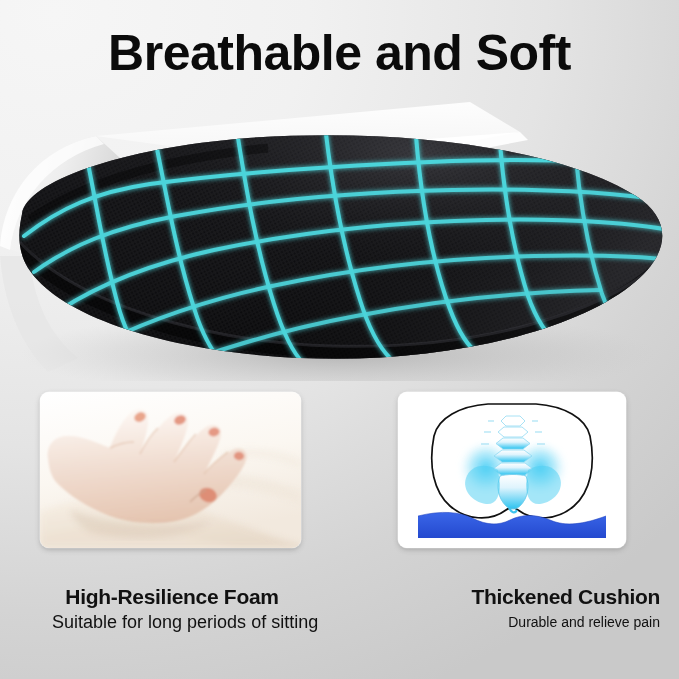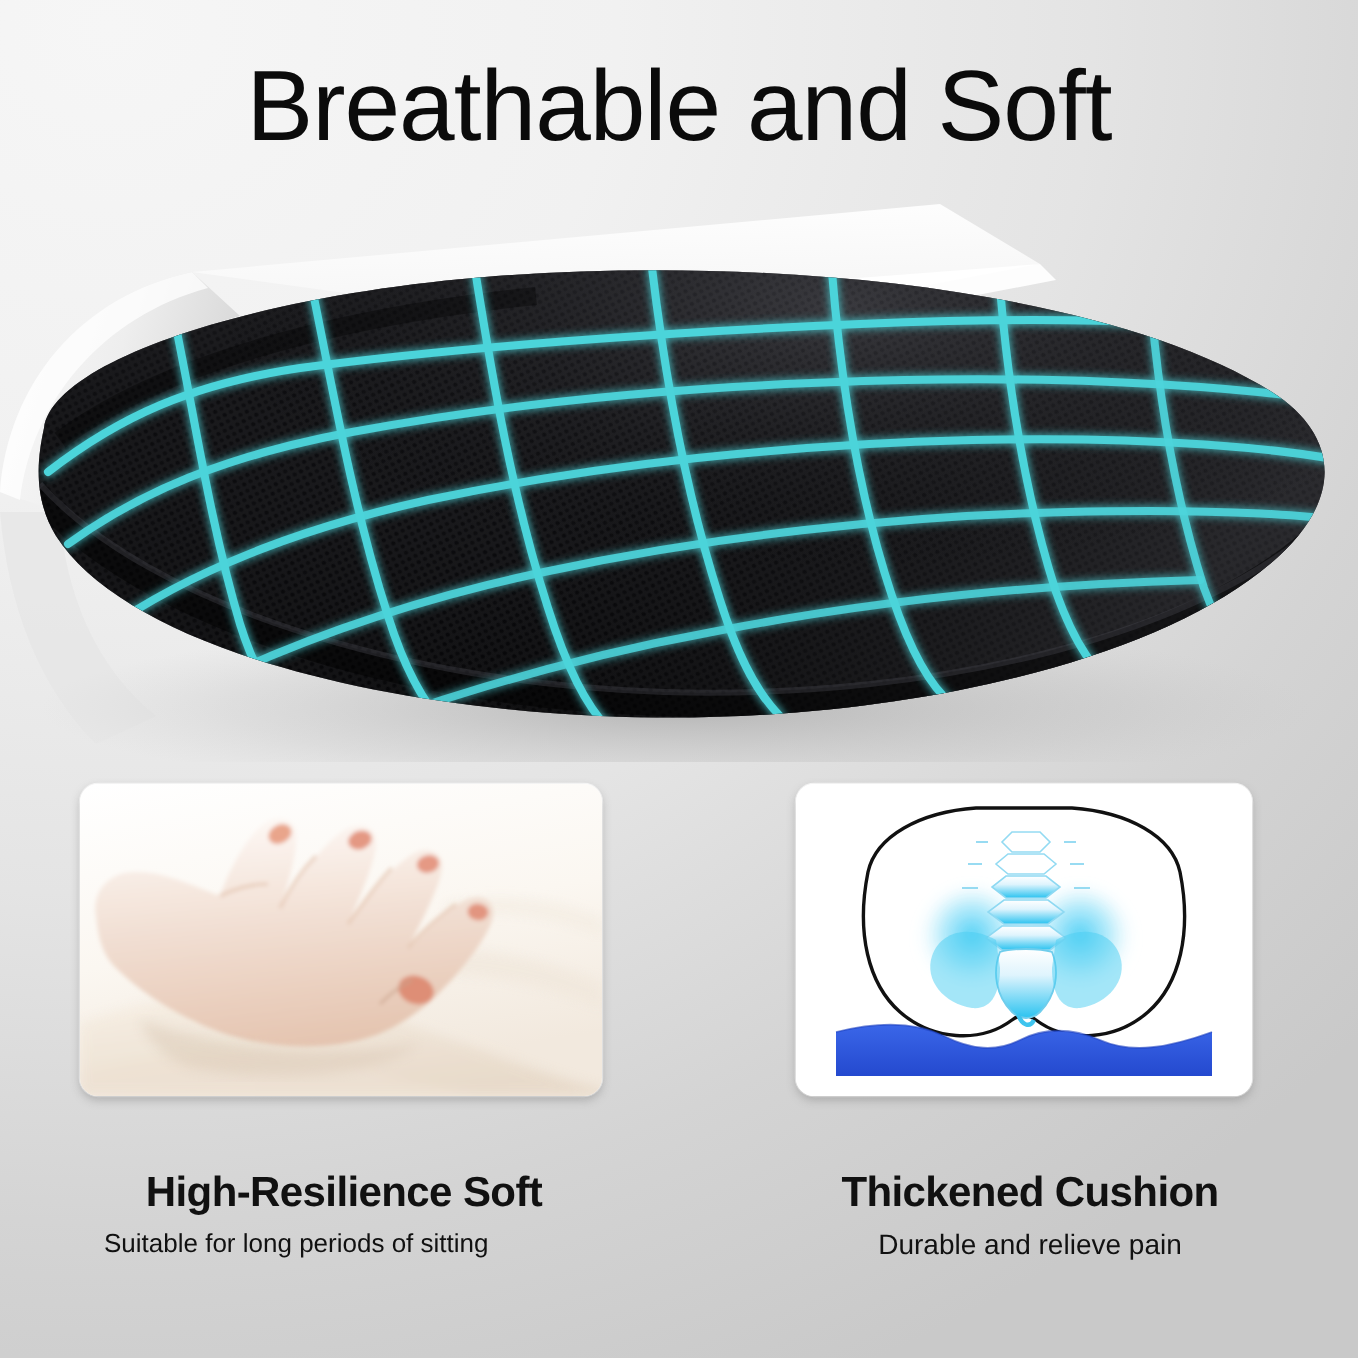--- a/index.html
+++ b/index.html
@@ -11,21 +11,21 @@
   #stage{
     position:relative;width:679px;height:679px;overflow:hidden;
     background:
       radial-gradient(125% 110% at 8% 2%, #f6f6f6 0%, #f1f1f1 30%, #e4e4e4 58%, #d4d4d4 80%, #c9c9c9 100%);
   }
 
   
   #title{
     position:absolute;left:0;top:24px;width:679px;
     text-align:center;
-    font-size:50px;line-height:58px;font-weight:normal;
+    font-size:50px;line-height:58px;font-weight:bold;
     letter-spacing:-0.5px;
     color:#0b0b0b;
     white-space:nowrap;
   }
 
   
   #hero{position:absolute;left:0;top:96px;width:679px;height:285px;}
   #hero svg{display:block;}
 
   
@@ -38,22 +38,22 @@
   }
   #card-foam{left:40px;width:261px;}
   #card-cushion{left:398px;width:228px;}
   .card svg{display:block;width:100%;height:100%;}
 
   
   .cap{position:absolute;color:#111;}
   .cap .h{font-weight:bold;}
   #cap-foam{left:22px;top:583px;width:300px;text-align:center;}
   #cap-foam .h{font-size:21px;line-height:27px;letter-spacing:-0.3px;}
-  #cap-foam .s{font-size:13px;line-height:24px;text-align:left;padding-left:30px;}
-  #cap-cushion{left:370px;top:583px;width:290px;text-align:center;}
+  #cap-foam .s{font-size:18px;line-height:24px;text-align:left;padding-left:30px;}
+  #cap-cushion{left:370px;top:583px;width:290px;text-align:right;}
   #cap-cushion .h{font-size:21px;line-height:27px;letter-spacing:-0.3px;}
   #cap-cushion .s{font-size:14px;line-height:24px;}
 </style>
 </head>
 <body>
 
 <div id="stage">
 
   <div id="title">Breathable and Soft</div>
 
@@ -295,21 +295,21 @@
         <path d="M20,124 C44,118 62,120 74,126 C88,133 100,134 112,128
                  C124,122 138,122 152,128 C168,135 186,132 208,124
                  L208,146 L20,146 Z" fill="url(#barG)"></path>
         <path d="M20,124 C44,118 62,120 74,126 C88,133 100,134 112,128
                  C124,122 138,122 152,128 C168,135 186,132 208,124" fill="none" stroke="#1c3fbe" stroke-width="0.9" opacity="0.6"></path>
       </g>
     </svg>
   </div>
 
   <div class="cap" id="cap-foam">
-    <div class="h">High-Resilience Soft</div>
+    <div class="h">High-Resilience Foam</div>
     <div class="s">Suitable for long periods of sitting</div>
   </div>
 
   <div class="cap" id="cap-cushion">
     <div class="h">Thickened Cushion</div>
     <div class="s">Durable and relieve pain</div>
   </div>
 
 </div>
 

